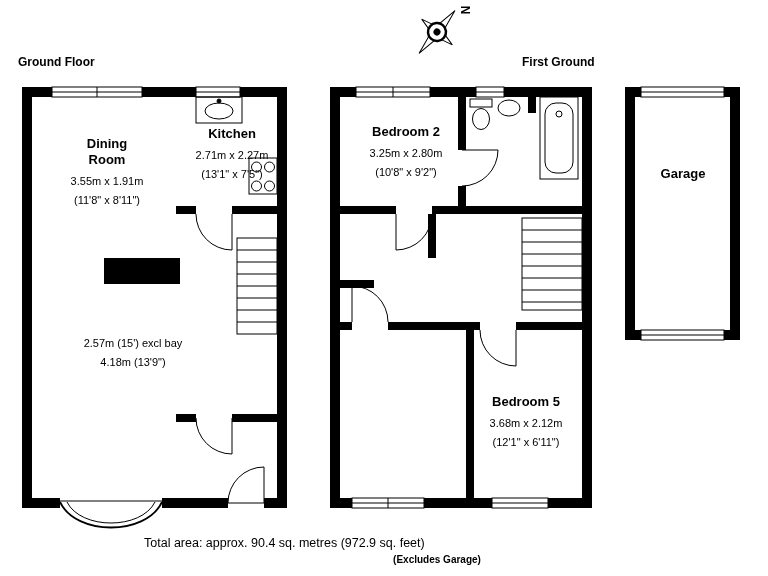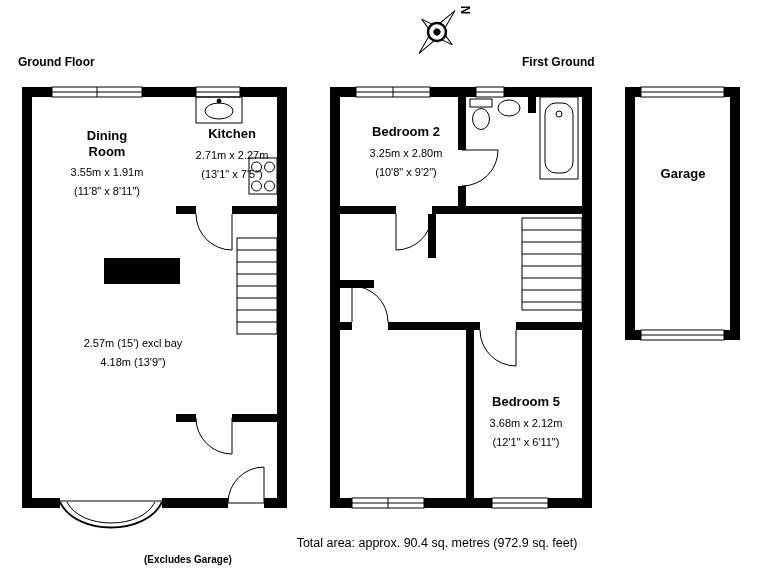--- a/index.html
+++ b/index.html
@@ -3,24 +3,24 @@
 <meta charset="utf-8">
 <style>
   *{margin:0;padding:0;box-sizing:border-box}
   html,body{background:#fff}
   body{width:768px;height:576px;font-family:"Liberation Sans",sans-serif;color:#000}
   .canvas{position:relative;width:768px;height:576px;background:#fff;overflow:hidden}
   .plan-svg{position:absolute;left:0;top:0}
   .floor-label{position:absolute;font-size:12px;font-weight:bold;white-space:nowrap}
   .room-label{position:absolute;text-align:center}
   .room-name{font-weight:bold;font-size:13px;line-height:1.2}
-  .room-name.wrap{max-width:64px;margin:0 auto}
+  .room-name.wrap{max-width:64px;margin:8px auto}
   .room-dim{font-size:11px;margin-top:7px;white-space:nowrap}
-  .footer-line1{position:absolute;left:144px;top:536px;width:586px;text-align:center;font-size:12.5px}
-  .footer-line2{position:absolute;left:144px;top:554px;width:586px;text-align:left;font-size:10px;font-weight:bold}
+  .footer-line1{position:absolute;left:144px;top:536px;width:586px;font-size:12.5px}
+  .footer-line2{position:absolute;left:144px;top:554px;width:586px;text-align:center;font-size:10px;font-weight:bold}
 </style>
 </head>
 <body>
 
 <div class="canvas">
 
   <svg class="plan-svg" width="768" height="576" viewBox="0 0 768 576">
 
     <g>
       <g fill="#000">

